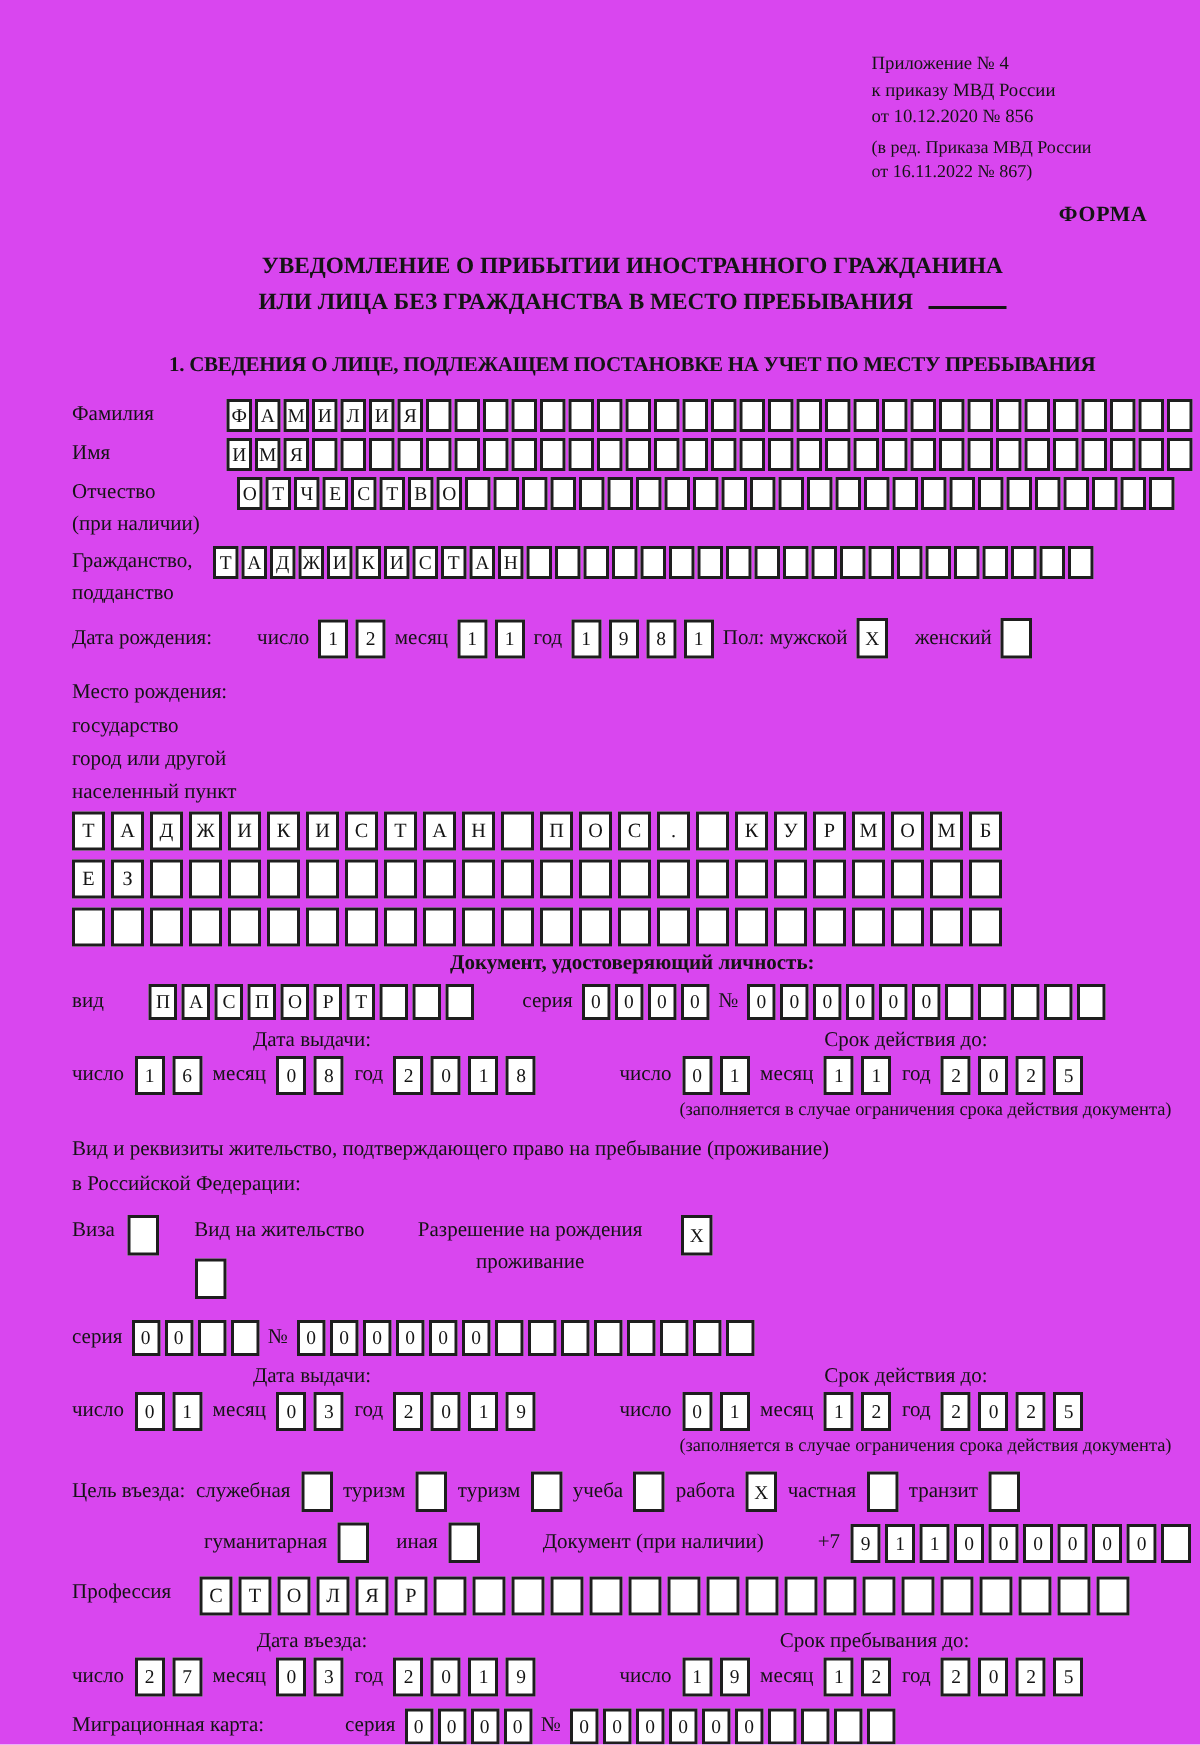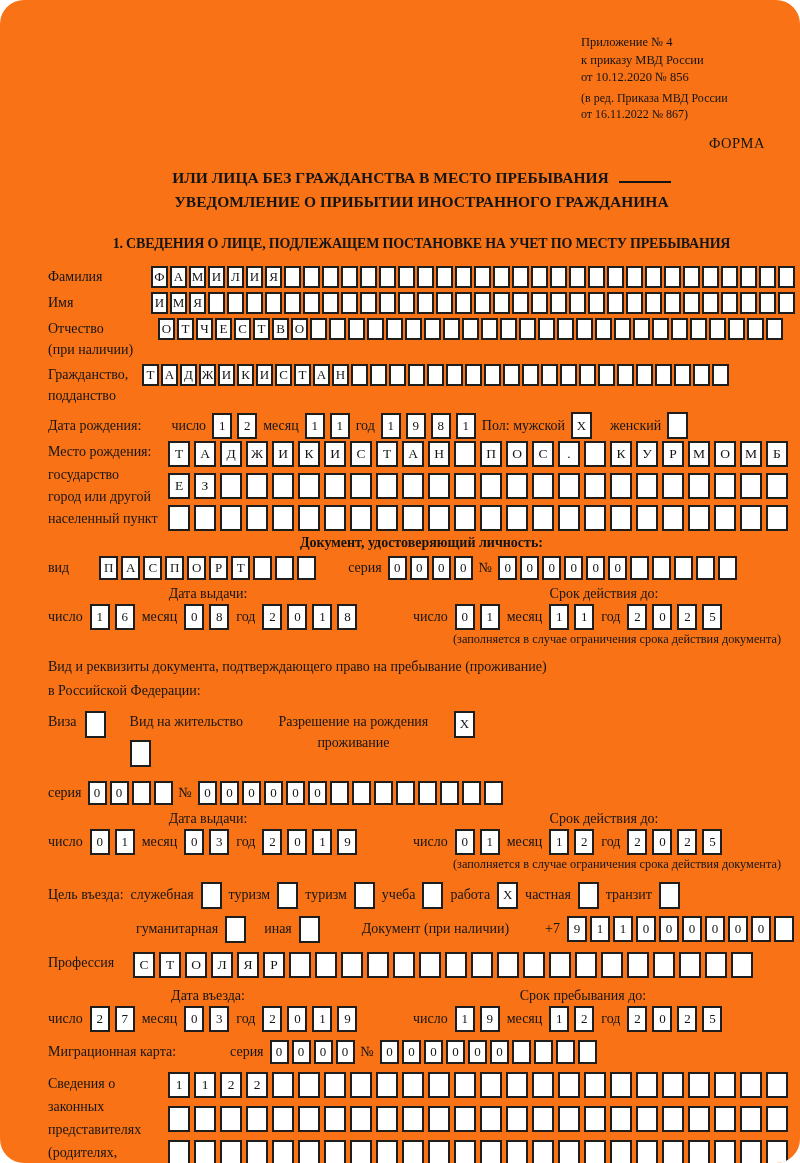--- a/index.html
+++ b/index.html
@@ -1,26 +1,26 @@
 <!DOCTYPE html>
 <html lang="ru"><head>
 <meta charset="utf-8">
 <style>
   html,body { margin:0; padding:0; background:#ffffff; }
   .page {
     position:relative; width:800px; height:1163px; box-sizing:border-box;
     padding:34px 5px 0 48px; overflow:hidden;
-    font-family:"Liberation Serif", serif; color:#141414; background:#f97316;border-radius:24px;
+    font-family:"Liberation Serif", serif; color:#141414; background:#d946ef;
   }
   .pre { white-space:pre-line; }
 
   
   .hdr-note { width:190px; margin-left:auto; margin-right:24px; font-size:12.5px; line-height:1.4; }
   .hdr-note .edition { font-size:12px; margin-top:3px; }
-  .form-word { text-align:right; padding-right:30px; font-weight:normal; font-size:14.5px; margin-top:12px; letter-spacing:.5px; }
+  .form-word { text-align:right; padding-right:30px; font-weight:bold; font-size:14.5px; margin-top:12px; letter-spacing:.5px; }
 
   
   .title { text-align:center; font-weight:bold; font-size:15.5px; line-height:1.55; margin-top:14px; }
   .blank-line { display:inline-block; width:52px; border-bottom:2px solid #141414; height:12px; margin-left:10px; }
   .sec-head { text-align:center; font-weight:bold; font-size:14px; margin-top:22px; letter-spacing:-0.2px; }
 
   
   .frow { display:flex; align-items:flex-start; margin-bottom:4px; }
   .flabel { font-size:14px; line-height:1.5; flex:none; }
 
@@ -71,22 +71,22 @@
   <div class="hdr-note">
     <div class="pre">Приложение № 4
 к приказу МВД России
 от 10.12.2020 № 856</div>
     <div class="pre edition">(в ред. Приказа МВД России
 от 16.11.2022 № 867)</div>
   </div>
   <div class="form-word">ФОРМА</div>
 
   <div class="title">
+    <div>УВЕДОМЛЕНИЕ О ПРИБЫТИИ ИНОСТРАННОГО ГРАЖДАНИНА</div>
     <div><span>ИЛИ ЛИЦА БЕЗ ГРАЖДАНСТВА В МЕСТО ПРЕБЫВАНИЯ</span><span class="blank-line"></span></div>
-    <div>УВЕДОМЛЕНИЕ О ПРИБЫТИИ ИНОСТРАННОГО ГРАЖДАНИНА</div>
   </div>
 
   <div class="sec-head">1. СВЕДЕНИЯ О ЛИЦЕ, ПОДЛЕЖАЩЕМ ПОСТАНОВКЕ НА УЧЕТ ПО МЕСТУ ПРЕБЫВАНИЯ</div>
 
   <div class="frow" style="margin-top:14px;">
     <span class="flabel" style="width:103px;">Фамилия</span>
     <span class="cells">
         <span class="cell">Ф</span>
         <span class="cell">А</span>
         <span class="cell">М</span>
@@ -266,21 +266,21 @@
     <span class="cells checkbox">
         <span class="cell">X</span>
       </span>
     <span style="width:6px;"></span>
     <span>женский</span>
     <span class="cells checkbox">
         <span class="cell"></span>
       </span>
   </div>
 
-  <div class="frow" style="margin-top:2px;">
+  <div class="frow" style="margin-top:12px;flex-direction:column;">
     <span class="flabel pre" style="width:120px; line-height:1.6;">Место рождения:
 государство
 город или другой
 населенный пункт</span>
     <span class="stack">
       <span class="cells big">
           <span class="cell">Т</span>
           <span class="cell">А</span>
           <span class="cell">Д</span>
           <span class="cell">Ж</span>
@@ -442,21 +442,21 @@
             <span class="cell">0</span>
             <span class="cell">2</span>
             <span class="cell">5</span>
           </span>
       </div>
     </div>
   </div>
   <div class="note-right">(заполняется в случае ограничения срока действия документа)</div>
 
   <div style="font-size:14px; margin-top:8px; line-height:1.7;">
-    <div>Вид и реквизиты документа, подтверждающего право на пребывание (проживание)</div>
+    <div>Вид и реквизиты жительство, подтверждающего право на пребывание (проживание)</div>
     <div>в Российской Федерации:</div>
   </div>
 
   <div class="res-opts">
     <div class="res-opt">
       <span class="olbl">Виза</span>
       <span class="cells checkbox">
           <span class="cell"></span>
         </span>
     </div>

